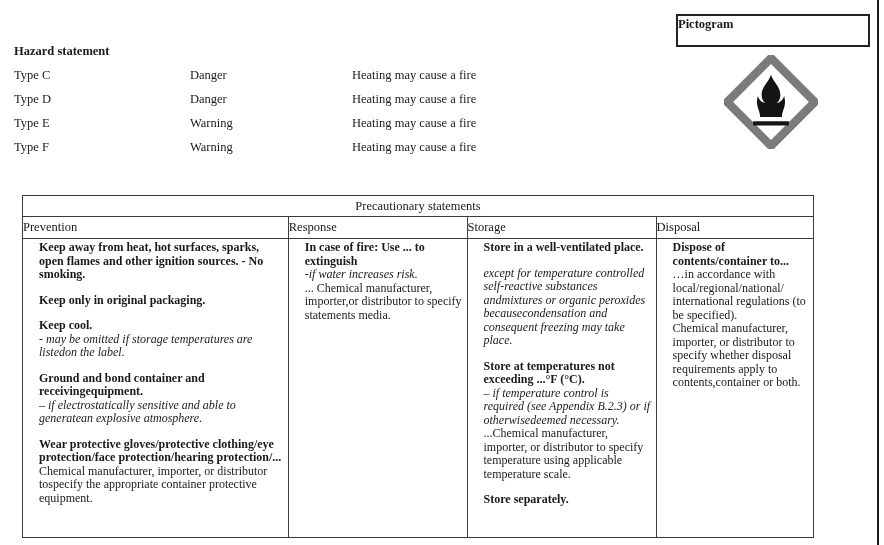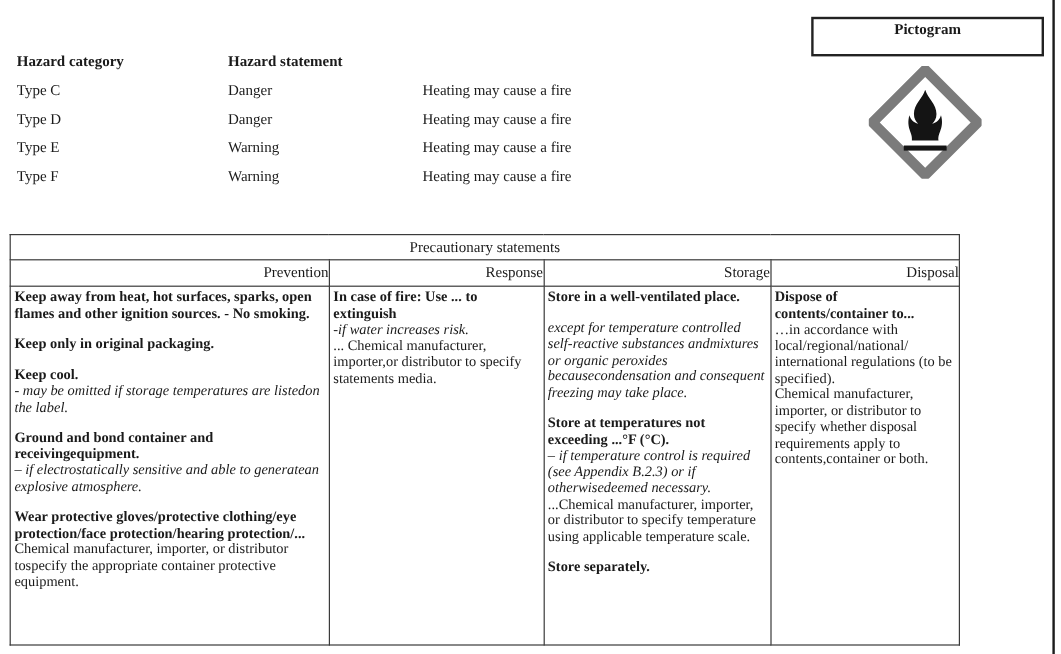--- a/index.html
+++ b/index.html
@@ -23,63 +23,62 @@
   .hazard-row { display: flex; margin-bottom: 10px; font-size: 12.5px; line-height: 14px; }
   .hazard-row.header { font-weight: bold; margin-bottom: 10px; }
   .hazard-rows .hazard-row:last-child { margin-top: 5px; }
   .col-cat { width: 176px; }
   .col-sig { width: 162px; }
   .col-stm { flex: 1; }
 
   
   .pictogram-box {
     position: absolute; left: 676px; top: 14px; width: 194px; height: 33px;
-    border: 2px solid #222; text-align: center;
+    border: 2px solid #222; text-align: left;
     font-weight: bold; font-size: 12.5px; line-height: 14px; padding-top: 1px;
   }
   .diamond-wrap { position: absolute; left: 724px; top: 55px; width: 94px; height: 94px; }
 
   
   table.precaution {
-    position: absolute; left: 8px; top: 195px;
+    position: absolute; left: 22px; top: 195px;
     width: 792px; height: 343px;
     border-collapse: collapse; table-layout: fixed;
     font-size: 12px;
   }
   table.precaution td, table.precaution th {
     border: 1.5px solid #3b3b3b;
     font-weight: normal;
   }
   td.title-row {
     text-align: center; vertical-align: middle;
     height: 21px; font-size: 12.5px;
   }
   th.colhead {
-    text-align: right; vertical-align: middle;
+    text-align: left; vertical-align: middle;
     height: 22px; font-weight: bold; font-size: 12.5px;
   }
   td.cell {
-    vertical-align: top; padding: 2px 4px 2px 3px;
+    vertical-align: top; padding: 2px 4px 2px 16px;
     line-height: 13.5px;
   }
   .blk { margin: 0; }
   .blk.bold { font-weight: bold; }
   .blk.italic { font-style: italic; }
   .blk.spacer { height: 12px; }
 </style>
 </head>
 <body>
 
 <div class="page">
 
   <div class="page-edge-right"></div>
 
   <div class="hazard-section">
     <div class="hazard-row header">
-      <span class="col-cat">Hazard category</span>
       <span class="col-stm">Hazard statement</span>
     </div>
     <div class="hazard-rows">
         <div class="hazard-row">
           <span class="col-cat">Type C</span>
           <span class="col-sig">Danger</span>
           <span class="col-stm">Heating may cause a fire</span>
         </div>
         <div class="hazard-row">
           <span class="col-cat">Type D</span>

